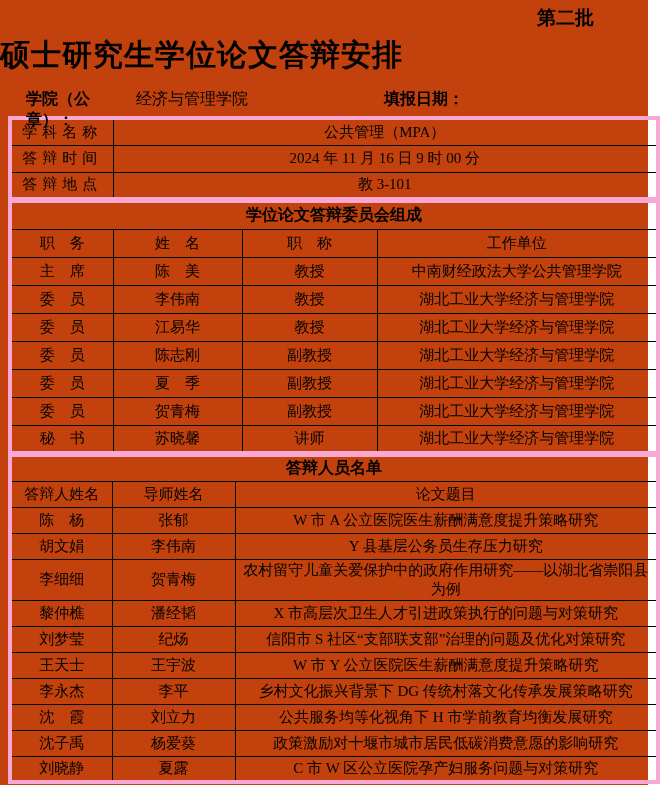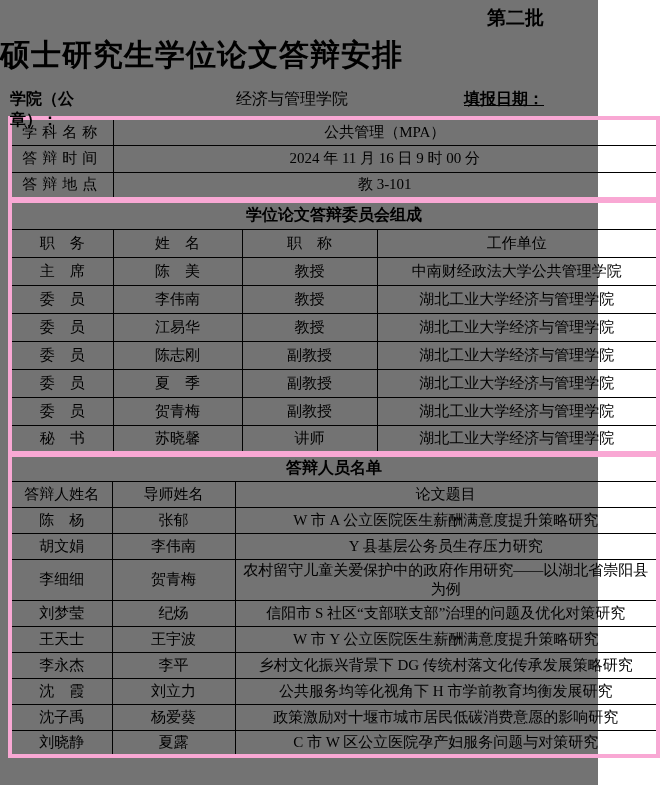--- a/index.html
+++ b/index.html
@@ -4,49 +4,48 @@
 <style>
   * { margin: 0; padding: 0; box-sizing: border-box; }
   html, body { background: #ffffff; }
   body {
     width: 664px;
     height: 785px;
     font-family: "Liberation Serif", "DejaVu Serif", serif;
     color: #000000;
     overflow: hidden;
   }
-  .page { width: 598px; height: 785px; background: #737373; }
+  .page { width: 648px; height: 785px; background: #c2410c; }
 
   .batch {
     text-align: right;
     padding: 5px 54px 0 0;
     font-size: 19px;
     font-weight: bold;
     font-family: "Liberation Sans", "DejaVu Sans", sans-serif;
     height: 29px;
   }
   .title {
     font-size: 30px;
     font-weight: bold;
     font-family: "Liberation Sans", "DejaVu Sans", sans-serif;
     margin: 6px 0 13px 0;
     letter-spacing: 1px;
   }
   .meta {
     display: flex;
     align-items: baseline;
-    margin: 0 8px 5px 10px;
+    margin: 0 8px 5px 26px;
     font-size: 16px;
     height: 22px;
-    gap: 48px;
   }
   .meta .lbl { font-weight: bold; }
   .meta .lbl1 { width: 110px; }
-  .meta .val1 { width: 248px; text-align: center; }
-  .meta .lbl2 { width: 95px; text-decoration: underline; }
+  .meta .val1 { width: 248px; }
+  .meta .lbl2 { width: 95px; }
   .meta .val2 { flex: 1; font-family: "Liberation Serif", "DejaVu Serif", serif; }
 
   table {
     border-collapse: collapse;
     table-layout: fixed;
     width: 648px;
     margin-left: 8px;
     border: 4px solid #f9a8d4;
   }
   table + table { margin-top: -2px; border-radius: 29px; }
@@ -191,20 +190,25 @@
       <td>胡文娟</td>
       <td>李伟南</td>
       <td class="thesis-cell">Y 县基层公务员生存压力研究</td>
     </tr>
     <tr>
       <td>李细细</td>
       <td>贺青梅</td>
       <td class="thesis-cell">农村留守儿童关爱保护中的政府作用研究——以湖北省崇阳县为例</td>
     </tr>
     <tr>
+      <td>黎仲樵</td>
+      <td>潘经韬</td>
+      <td class="thesis-cell">X 市高层次卫生人才引进政策执行的问题与对策研究</td>
+    </tr>
+    <tr>
       <td>刘梦莹</td>
       <td>纪炀</td>
       <td class="thesis-cell">信阳市 S 社区“支部联支部”治理的问题及优化对策研究</td>
     </tr>
     <tr>
       <td>王天士</td>
       <td>王宇波</td>
       <td class="thesis-cell">W 市 Y 公立医院医生薪酬满意度提升策略研究</td>
     </tr>
     <tr>

